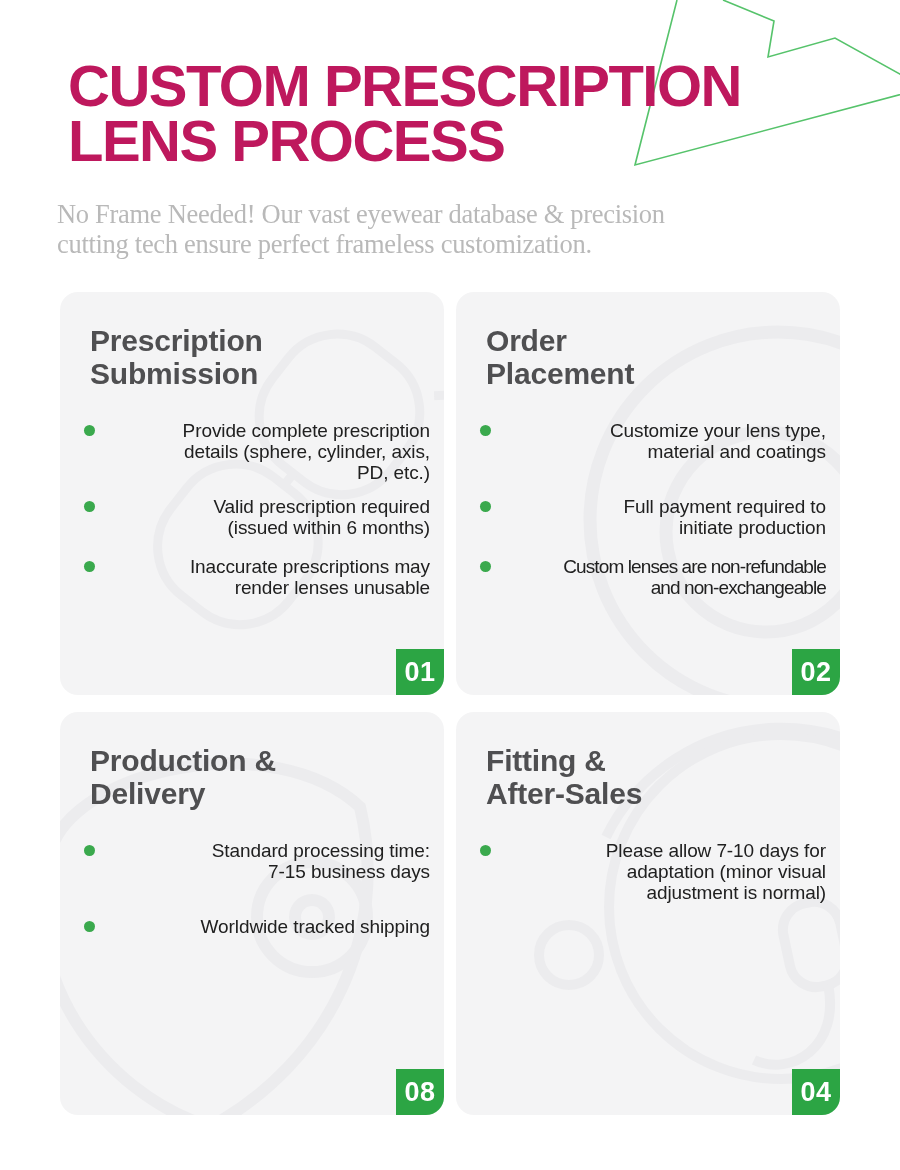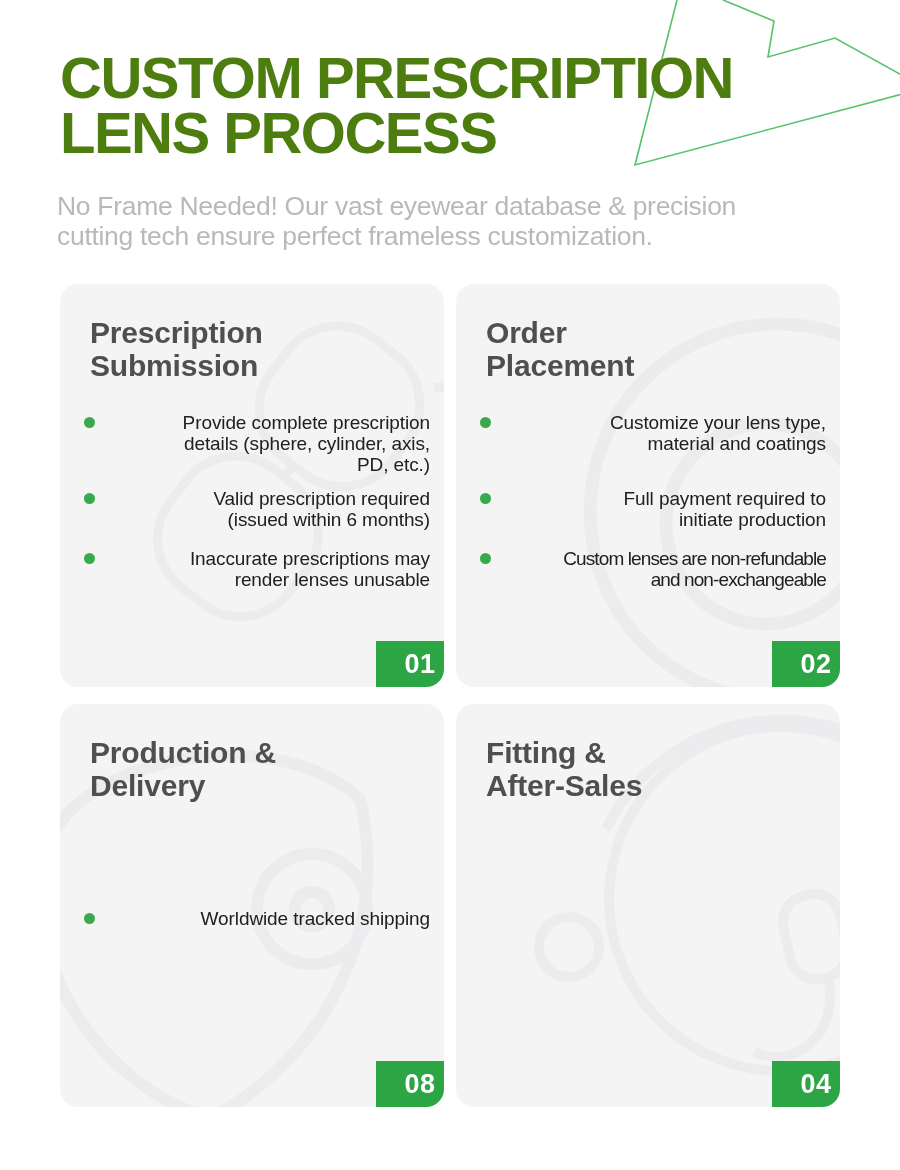--- a/index.html
+++ b/index.html
@@ -5,26 +5,26 @@
   html,body{margin:0;padding:0;background:#ffffff;}
   .page{
     position:relative;width:900px;height:1170px;background:#ffffff;
     overflow:hidden;font-family:"Liberation Sans",sans-serif;
   }
   
   .zigzag{position:absolute;top:0;right:0;width:280px;height:170px;z-index:0;}
   
   .header{position:relative;z-index:1;padding:50px 60px 0 60px;}
   .page-title{
-    margin:0;font-size:58px;line-height:55px;font-weight:bold;
-    letter-spacing:-1.5px;color:#4d7c0f;white-space:pre-line;
+    margin:8px;font-size:58px;line-height:55px;font-weight:bold;
+    letter-spacing:-1.5px;color:#be185d;white-space:pre-line;
   }
   .page-subtitle{
     margin:32px 0 0 -3px;font-size:26.5px;line-height:29.5px;
-    letter-spacing:-0.3px;color:#b9b9b9;white-space:pre-line;
+    letter-spacing:-0.3px;color:#b9b9b9;white-space:pre-line;font-family:Liberation Serif, serif;
   }
   
   .cards{
     position:relative;z-index:1;margin:33px 60px 0 60px;
     display:grid;grid-template-columns:384px 384px;gap:17px 12px;
   }
   .card{
     position:relative;width:384px;height:403px;background:#f4f4f5;
     border-radius:18px;overflow:hidden;
   }
@@ -46,21 +46,21 @@
     background:#3aa94d;margin:5px 15px 0 2px;
   }
   .bullet-text{
     flex:1;font-size:19px;line-height:21px;letter-spacing:-0.1px;
     color:#202020;white-space:pre-line;text-align:right;
   }
   .bullet-text.condensed{letter-spacing:-0.9px;margin-left:20px;}
   .badge{
     position:absolute;right:0;bottom:0;width:48px;height:46px;z-index:2;
     background:#2ca544;color:#ffffff;font-size:27px;font-weight:bold;
-    letter-spacing:0.5px;display:flex;align-items:center;justify-content:center;padding-left:20px;
+    letter-spacing:0.5px;display:flex;align-items:center;justify-content:center;
   }
 </style>
 </head>
 <body>
 
 <div class="page">
 
   <svg class="zigzag" viewBox="0 0 280 170">
     <polyline points="57,0 15,165 305,88 215,38 148,57 154,21 103,0" fill="none" stroke="#56c36b" stroke-width="1.6" stroke-linejoin="miter"></polyline>
   </svg>
@@ -134,20 +134,25 @@
     <div class="card">
       <svg class="watermark" width="384" height="403" viewBox="0 0 384 403">
         <g fill="none" stroke="#ececee" stroke-width="12">
           <path d="M 300,95 C 330,220 270,350 150,415 C 40,380 -45,260 -10,140 C 15,55 215,15 300,95 Z"></path>
           <circle cx="252" cy="205" r="55"></circle>
           <circle cx="252" cy="205" r="17"></circle>
         </g>
       </svg>
       <h2 class="card-title">Production &amp;
 Delivery</h2>
+      <div class="bullet slot-1">
+        <span class="dot"></span>
+        <div class="bullet-text">Standard processing time:
+7-15 business days</div>
+      </div>
       <div class="bullet slot-2">
         <span class="dot"></span>
         <div class="bullet-text">Worldwide tracked shipping</div>
       </div>
       <div class="badge">08</div>
     </div>
 
     <div class="card">
       <svg class="watermark" width="384" height="403" viewBox="0 0 384 403">
         <g fill="none" stroke="#ececee" stroke-width="10">
@@ -155,17 +160,23 @@
           <path d="M 150,125 A 195,195 0 0 1 495,115"></path>
           <g transform="rotate(-12 359 232)">
             <rect x="330" y="190" width="58" height="85" rx="27"></rect>
           </g>
           <path d="M 372,272 C 385,335 335,365 298,348"></path>
           <circle cx="113" cy="243" r="30"></circle>
         </g>
       </svg>
       <h2 class="card-title">Fitting &amp;
 After-Sales</h2>
+      <div class="bullet slot-1">
+        <span class="dot"></span>
+        <div class="bullet-text">Please allow 7-10 days for
+adaptation (minor visual
+adjustment is normal)</div>
+      </div>
       <div class="badge">04</div>
     </div>
 
   </div>
 </div>
 
 </body></html>

